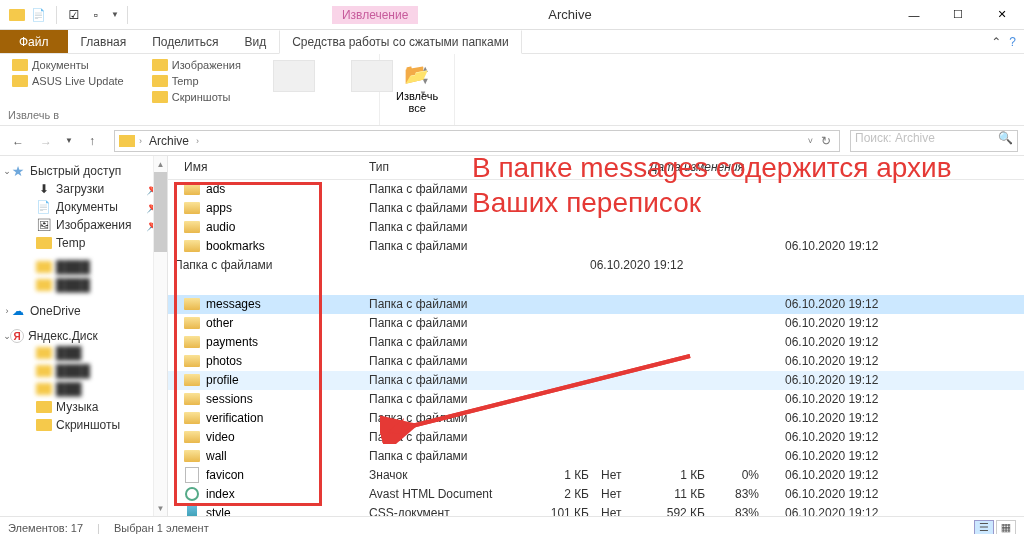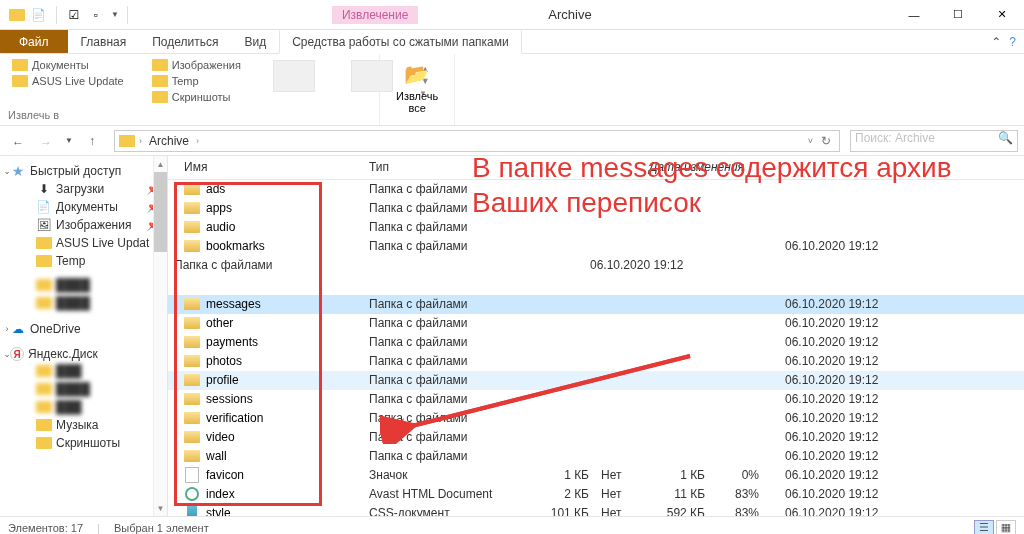--- a/index.html
+++ b/index.html
@@ -222,26 +222,20 @@
       </div>
     <div class="tree-item l2">
         <span class="tree-icon">🖼</span>
         <span>Изображения</span>
         <span style="margin-left:auto;color:#6fa8dc;">📌</span>
       </div>
     <div class="tree-item l2">
         <span class="tree-icon">
           <span class="yfold"></span>
         </span>
-        <span>ASUS Live Updat</span>
-      </div>
-    <div class="tree-item l2">
-        <span class="tree-icon">
-          <span class="yfold"></span>
-        </span>
         <span>Temp</span>
       </div>
     <div style="height:6px;"></div>
     <div class="tree-item l2" style="filter:blur(2px);">
         <span class="tree-icon">
           <span class="yfold"></span>
         </span>
         <span>████</span>
       </div>
     <div class="tree-item l2" style="filter:blur(2px);">

